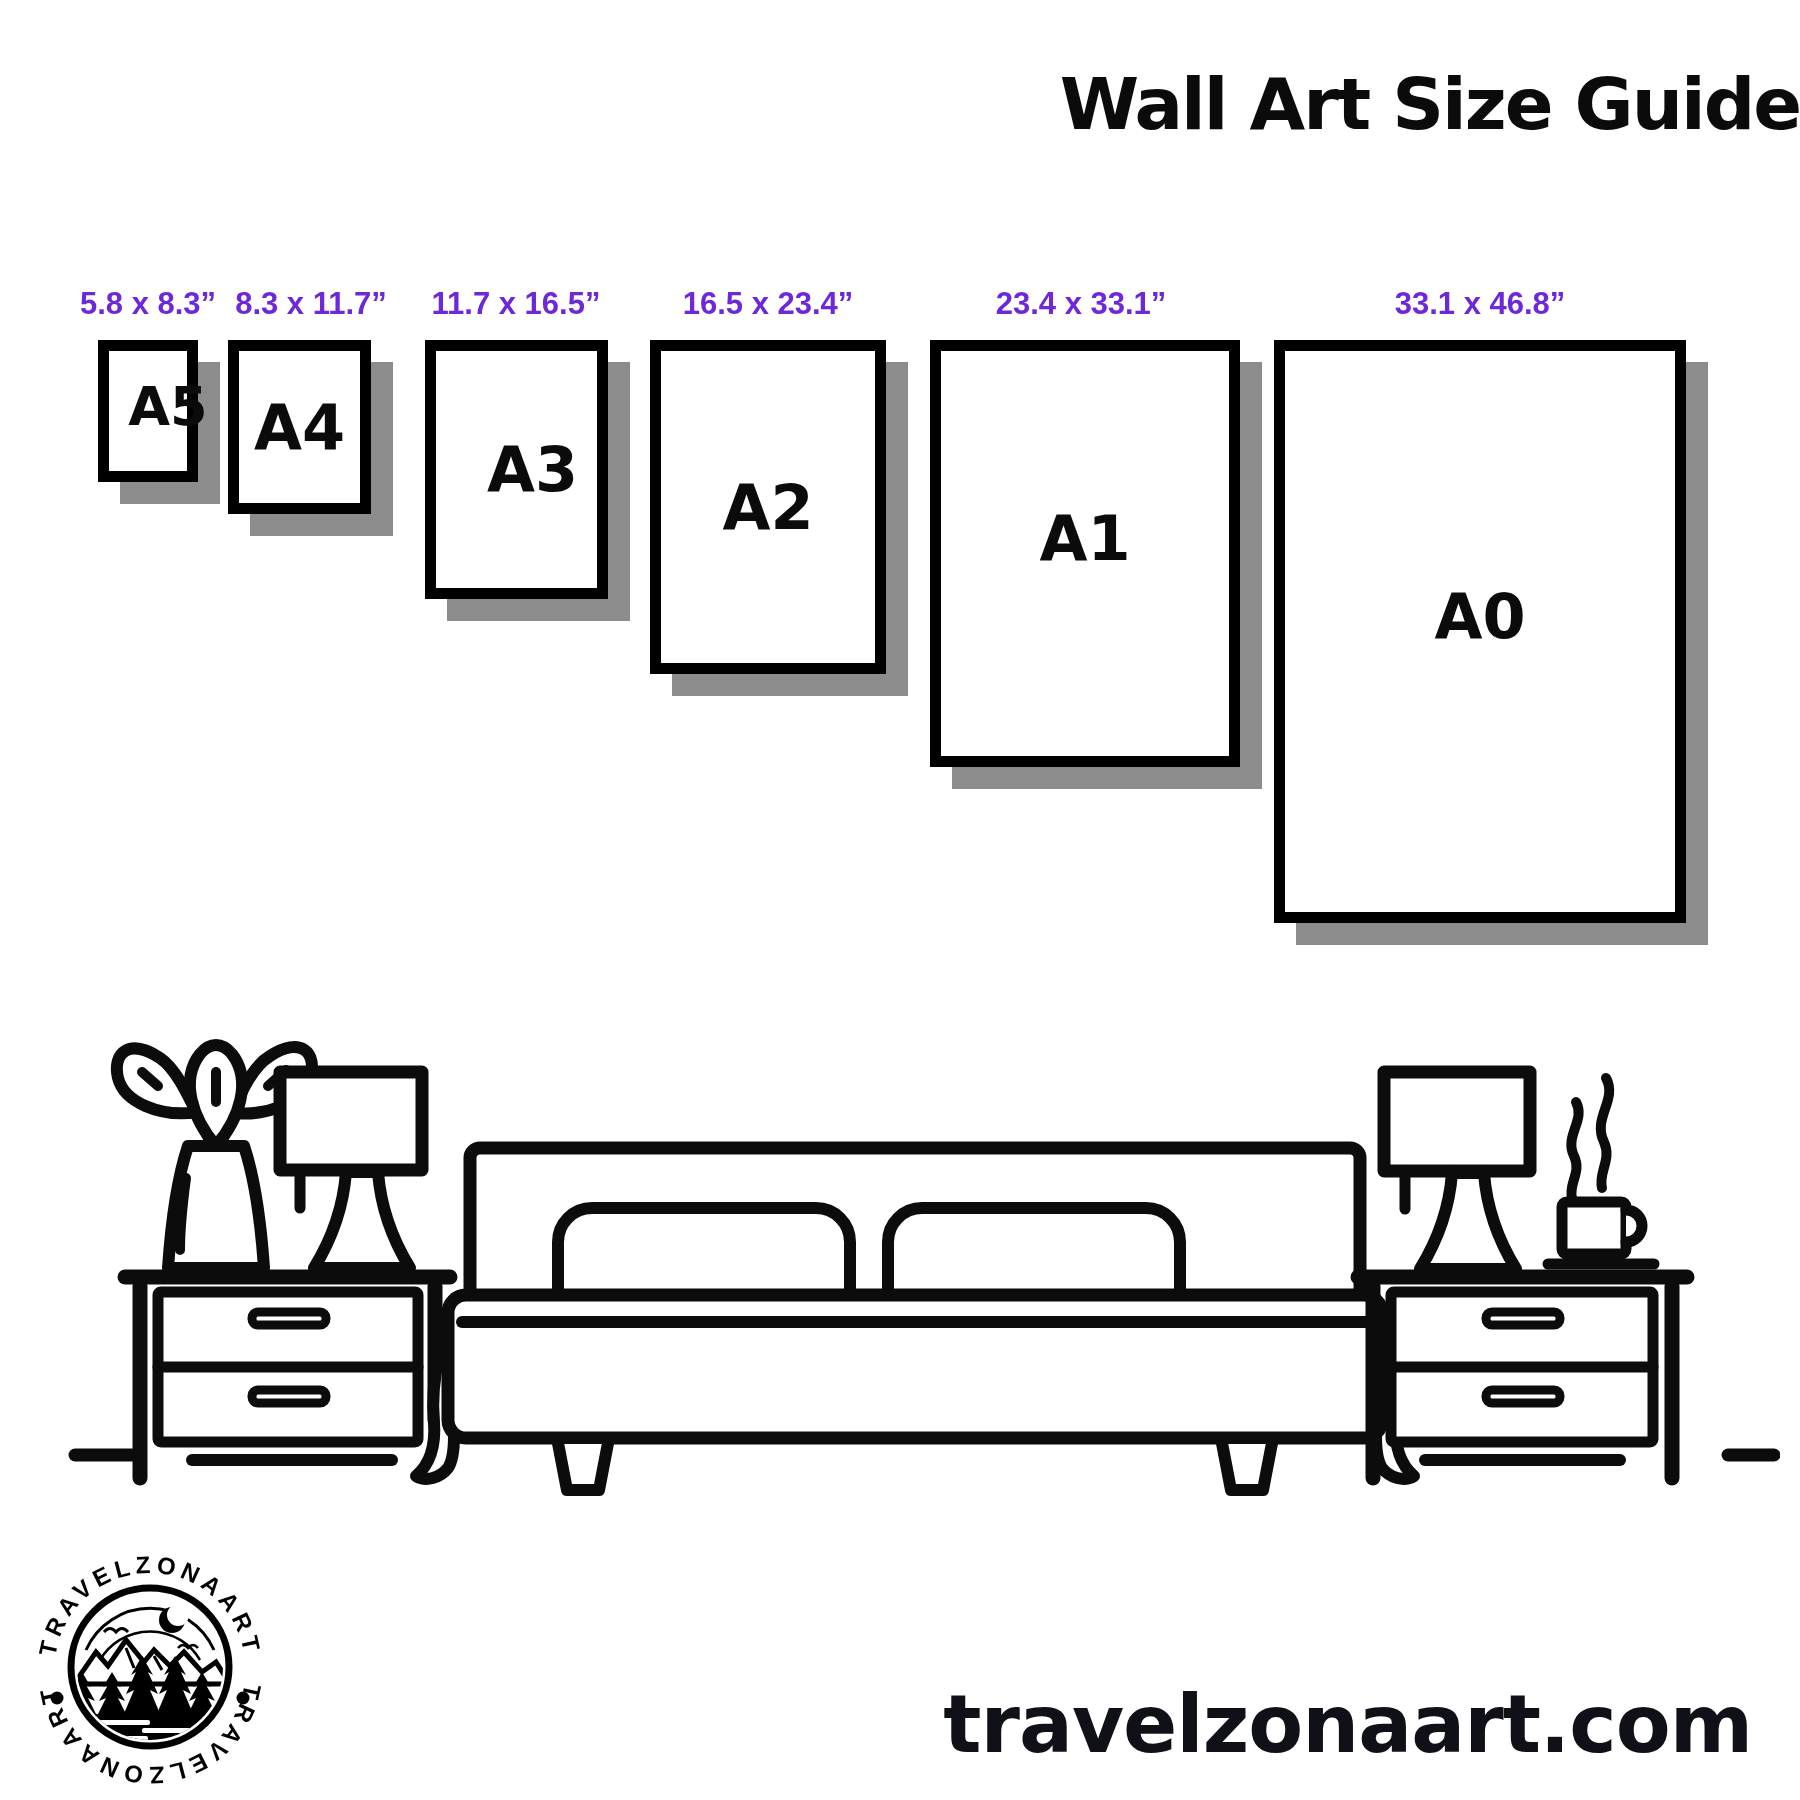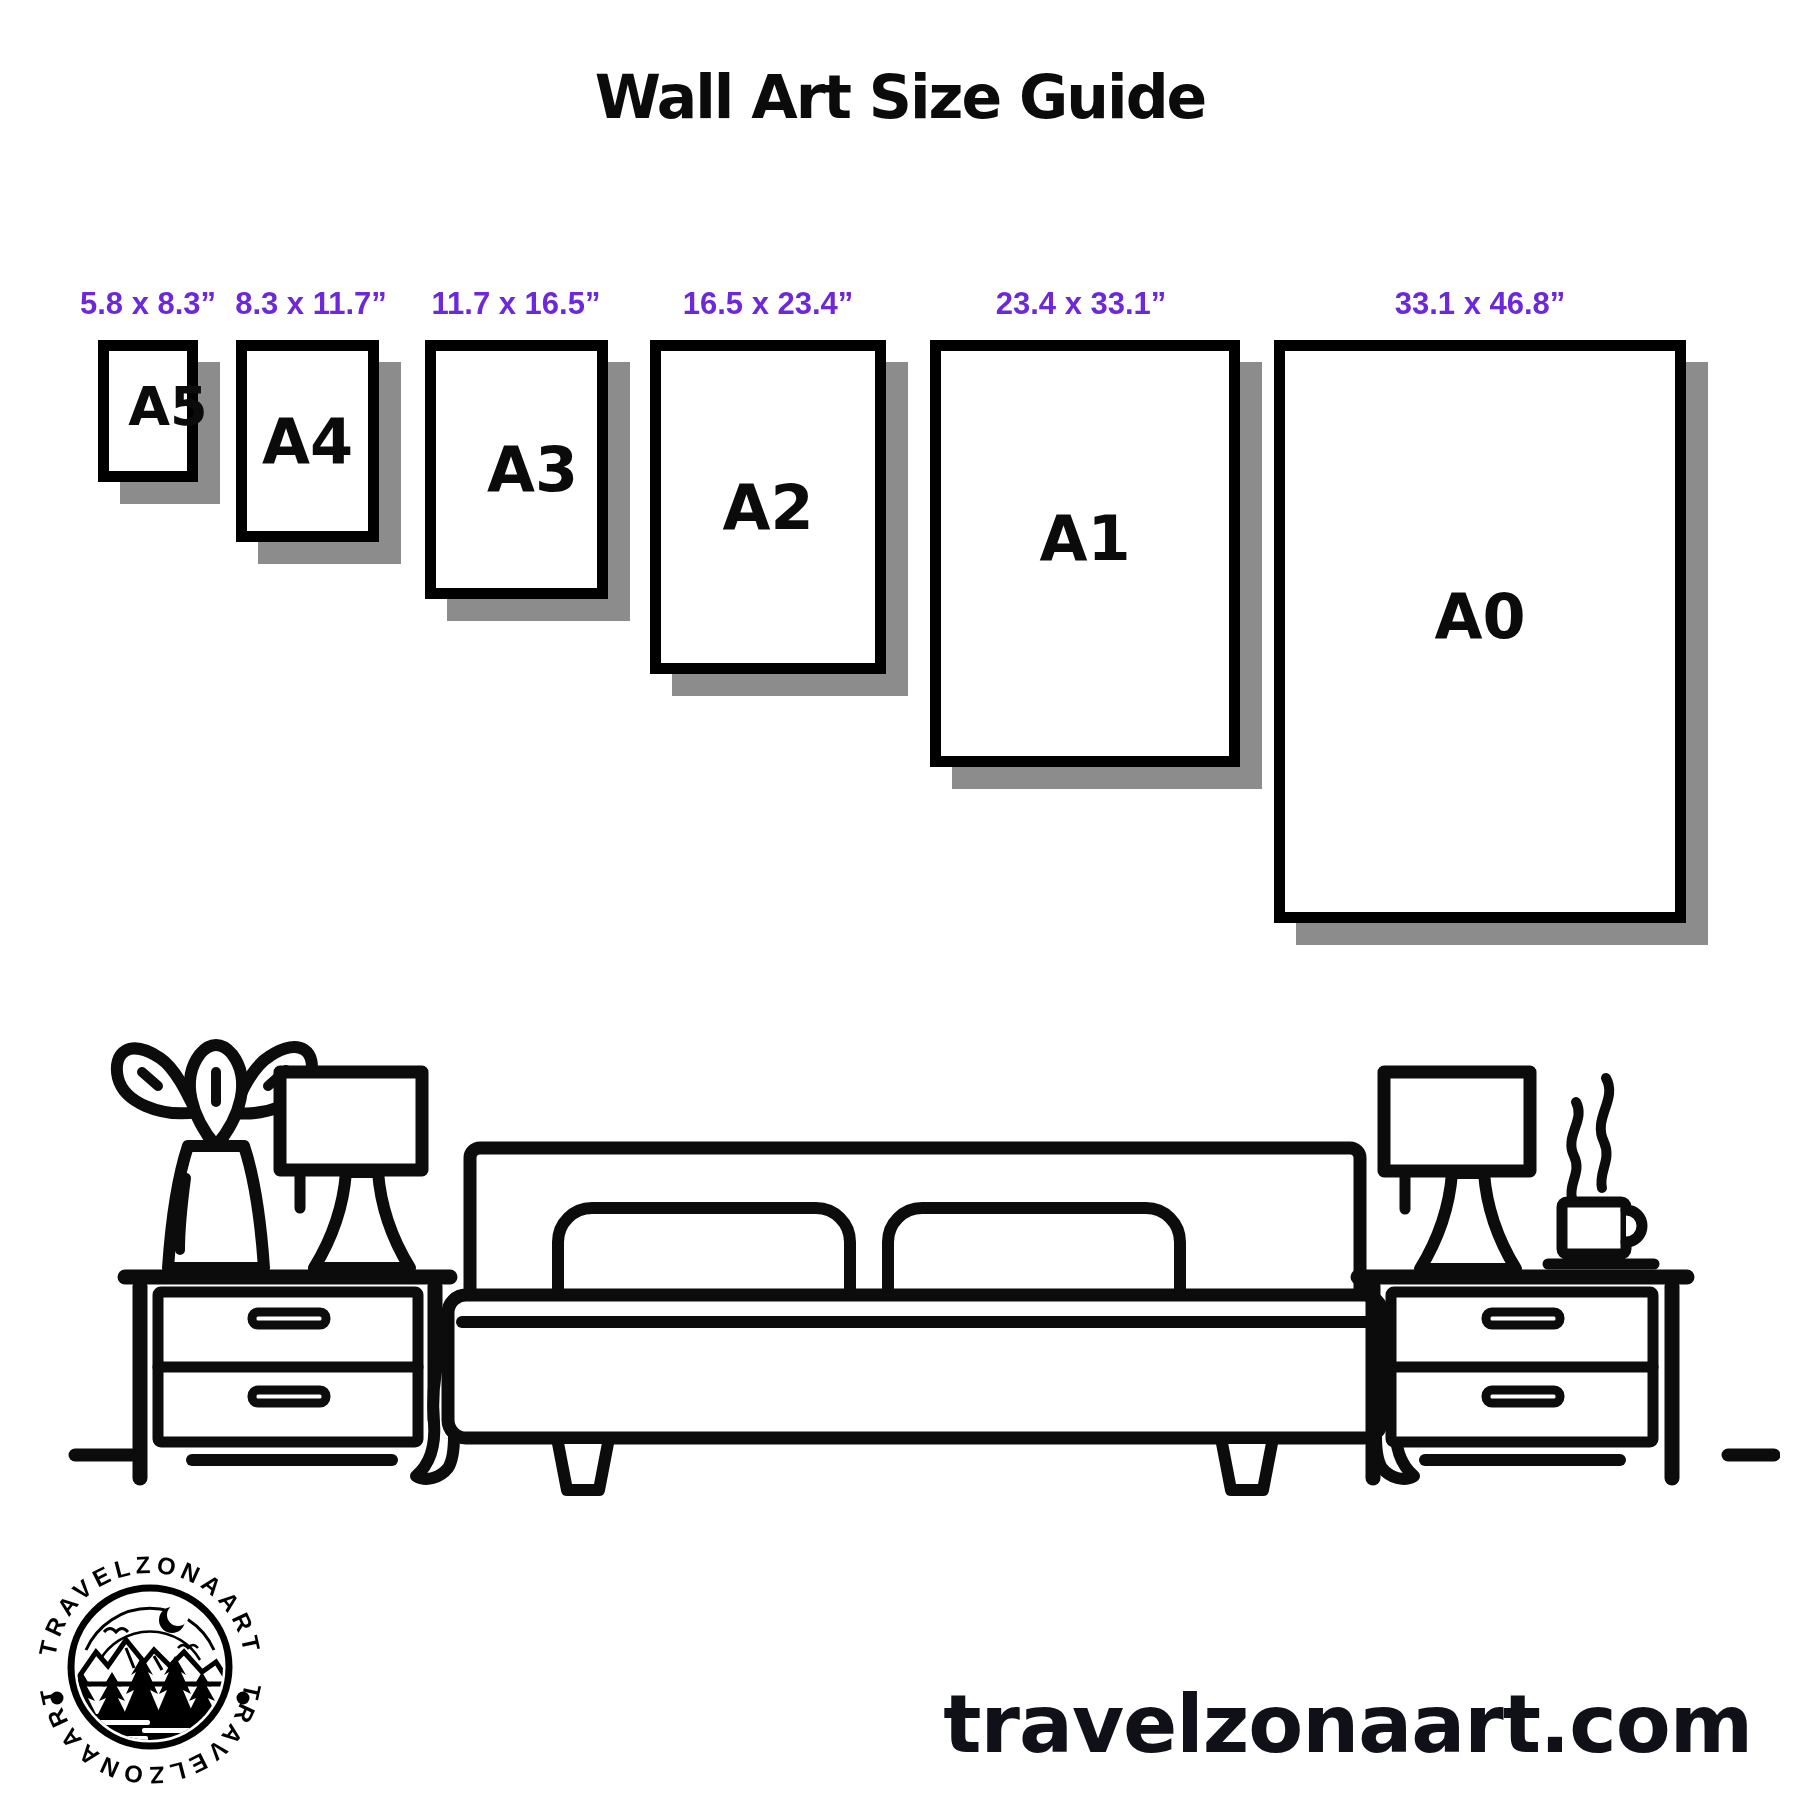--- a/index.html
+++ b/index.html
@@ -6,21 +6,21 @@
   html,body { background:#ffffff; }
   body {
     width:1800px; height:1800px; position:relative; overflow:hidden;
     font-family:"DejaVu Sans", sans-serif; color:#000;
   }
   .canvas { position:absolute; inset:0; background:#ffffff; }
 
   
   .title {
     position:absolute; top:62px; left:0; width:1800px;
-    text-align:center; font-size:60px; font-weight:bold; letter-spacing:-2px;
+    text-align:right; font-size:72px; font-weight:bold; letter-spacing:-2px;
     color:#0b0b0b;
   }
 
   
   .dim {
     position:absolute; top:286px; transform:translateX(-50%);
     font-family:"Liberation Sans", sans-serif;
     font-size:31px; font-weight:bold; white-space:nowrap; color:#6d28d9;
   }
   .dim-a5 { left:148px; }
@@ -34,21 +34,21 @@
   .frame {
     position:absolute; top:340px; background:#ffffff;
     border:11px solid #000000;
     box-shadow:22px 22px 0 0 #8c8c8c;
     display:flex; align-items:center; justify-content:center;
   }
   .frame .sz {
     font-weight:bold; color:#0b0b0b; letter-spacing:0;
   }
   .f-a5 { left:98px;   width:100px; height:142px;padding-left:40px; }
-  .f-a4 { left:236px;  width:143px; height:202px; }
+  .f-a4 { left:228px;  width:143px; height:174px; }
   .f-a3 { left:425px;  width:183px; height:259px;padding-left:32px; }
   .f-a2 { left:650px;  width:236px; height:334px; }
   .f-a1 { left:930px;  width:310px; height:427px; }
   .f-a0 { left:1274px; width:412px; height:583px; }
   .f-a5 .sz { font-size:54px; }
   .f-a4 .sz { font-size:62px; }
   .f-a3 .sz { font-size:62px; }
   .f-a2 .sz { font-size:62px; }
   .f-a1 .sz { font-size:62px; }
   .f-a0 .sz { font-size:62px; }

